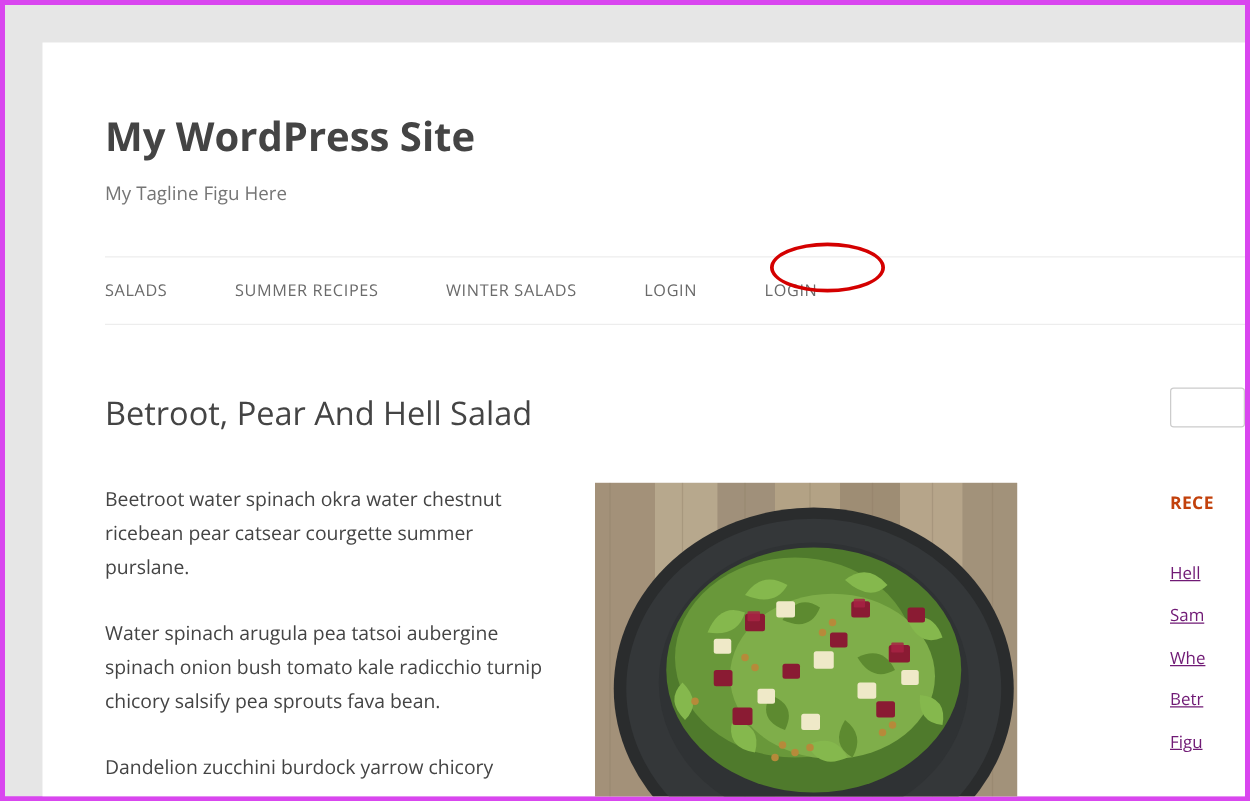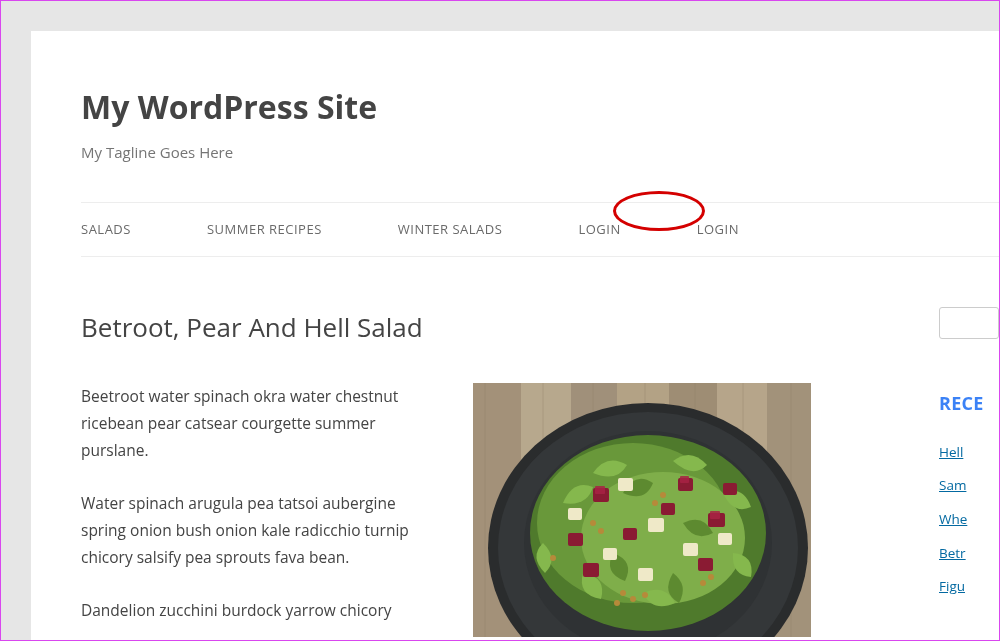--- a/index.html
+++ b/index.html
@@ -4,21 +4,21 @@
   <style>
     * { box-sizing: border-box; margin: 0; padding: 0; }
     body {
       font-family: "Open Sans", "Helvetica Neue", Helvetica, Arial, sans-serif;
       background: #e6e6e6;
       color: #444;
       font-size: 16px;
       line-height: 1.6;
     }
     .outer-frame {
-      border: 1px solid #d946ef;
+      border: 4px solid #d946ef;
       width: 1000px;
       height: 641px;
       overflow: hidden;
       background: #e6e6e6;
       position: relative;
       margin: 0 auto;
     }
     .page {
       background: #fff;
       margin: 30px 0 0 30px;
@@ -33,21 +33,21 @@
     }
     .tagline {
       font-size: 15px;
       color: #757575;
       margin-bottom: 38px;
     }
     .nav {
       border-top: 1px solid #ededed;
       border-bottom: 1px solid #ededed;
       display: flex;
-      gap: 76px;
+      gap: 54px;
       padding: 16px 0;
       position: relative;
     }
     .nav-item {
       font-size: 13px;
       letter-spacing: 0.5px;
       color: #6a6a6a;
       text-decoration: none;
       cursor: pointer;
     }
@@ -98,67 +98,67 @@
       padding-top: 0;
     }
     .search-box {
       width: 100%;
       height: 32px;
       border: 1px solid #ccc;
       border-radius: 3px;
       margin-bottom: 50px;
     }
     .widget-title {
-      font-size: 18px;
+      font-size: 14px;
       font-weight: 700;
-      color: #3b82f6;
-      margin-bottom: 24px;
+      color: #c2410c;
+      margin-bottom: 34px;
       letter-spacing: 0.3px;
     }
     .widget-list {
       list-style: none;
     }
     .widget-list li {
       font-size: 13.5px;
-      color: #0369a1;
+      color: #701a75;
       text-decoration: underline;
       margin-bottom: 12px;
       cursor: pointer;
       white-space: nowrap;
     }
 
     
     .salad-svg { width: 338px; height: 254px; display: block; }
   </style>
 </head>
 <body>
 
 <div class="outer-frame">
   <div class="page">
 
     <h1 class="site-title">My WordPress Site</h1>
 
-    <p class="tagline">My Tagline Goes Here</p>
+    <p class="tagline">My Tagline Figu Here</p>
 
     <nav class="nav">
       <a class="nav-item">SALADS</a>
       <a class="nav-item">SUMMER RECIPES</a>
       <a class="nav-item">WINTER SALADS</a>
       <a class="nav-item">LOGIN</a>
       <a class="nav-item">LOGIN</a>
     </nav>
 
     <div class="content-wrap">
       <main class="main">
         <h2 class="post-title">Betroot, Pear And Hell Salad</h2>
 
         <div class="post-body">
           <div class="post-text">
             <p>Beetroot water spinach okra water chestnut ricebean pear catsear courgette summer purslane.</p>
-            <p>Water spinach arugula pea tatsoi aubergine spring onion bush onion kale radicchio turnip chicory salsify pea sprouts fava bean.</p>
+            <p>Water spinach arugula pea tatsoi aubergine spinach onion bush tomato kale radicchio turnip chicory salsify pea sprouts fava bean.</p>
             <p>Dandelion zucchini burdock yarrow chicory</p>
           </div>
 
           <div class="post-image">
 
             <svg class="salad-svg" viewBox="0 0 338 254" xmlns="http://www.w3.org/2000/svg">
 
               <rect width="338" height="254" fill="#b0a089"></rect>
               <rect x="0" y="0" width="48" height="254" fill="#a39179"></rect>
               <rect x="48" y="0" width="50" height="254" fill="#b7a88d"></rect>

